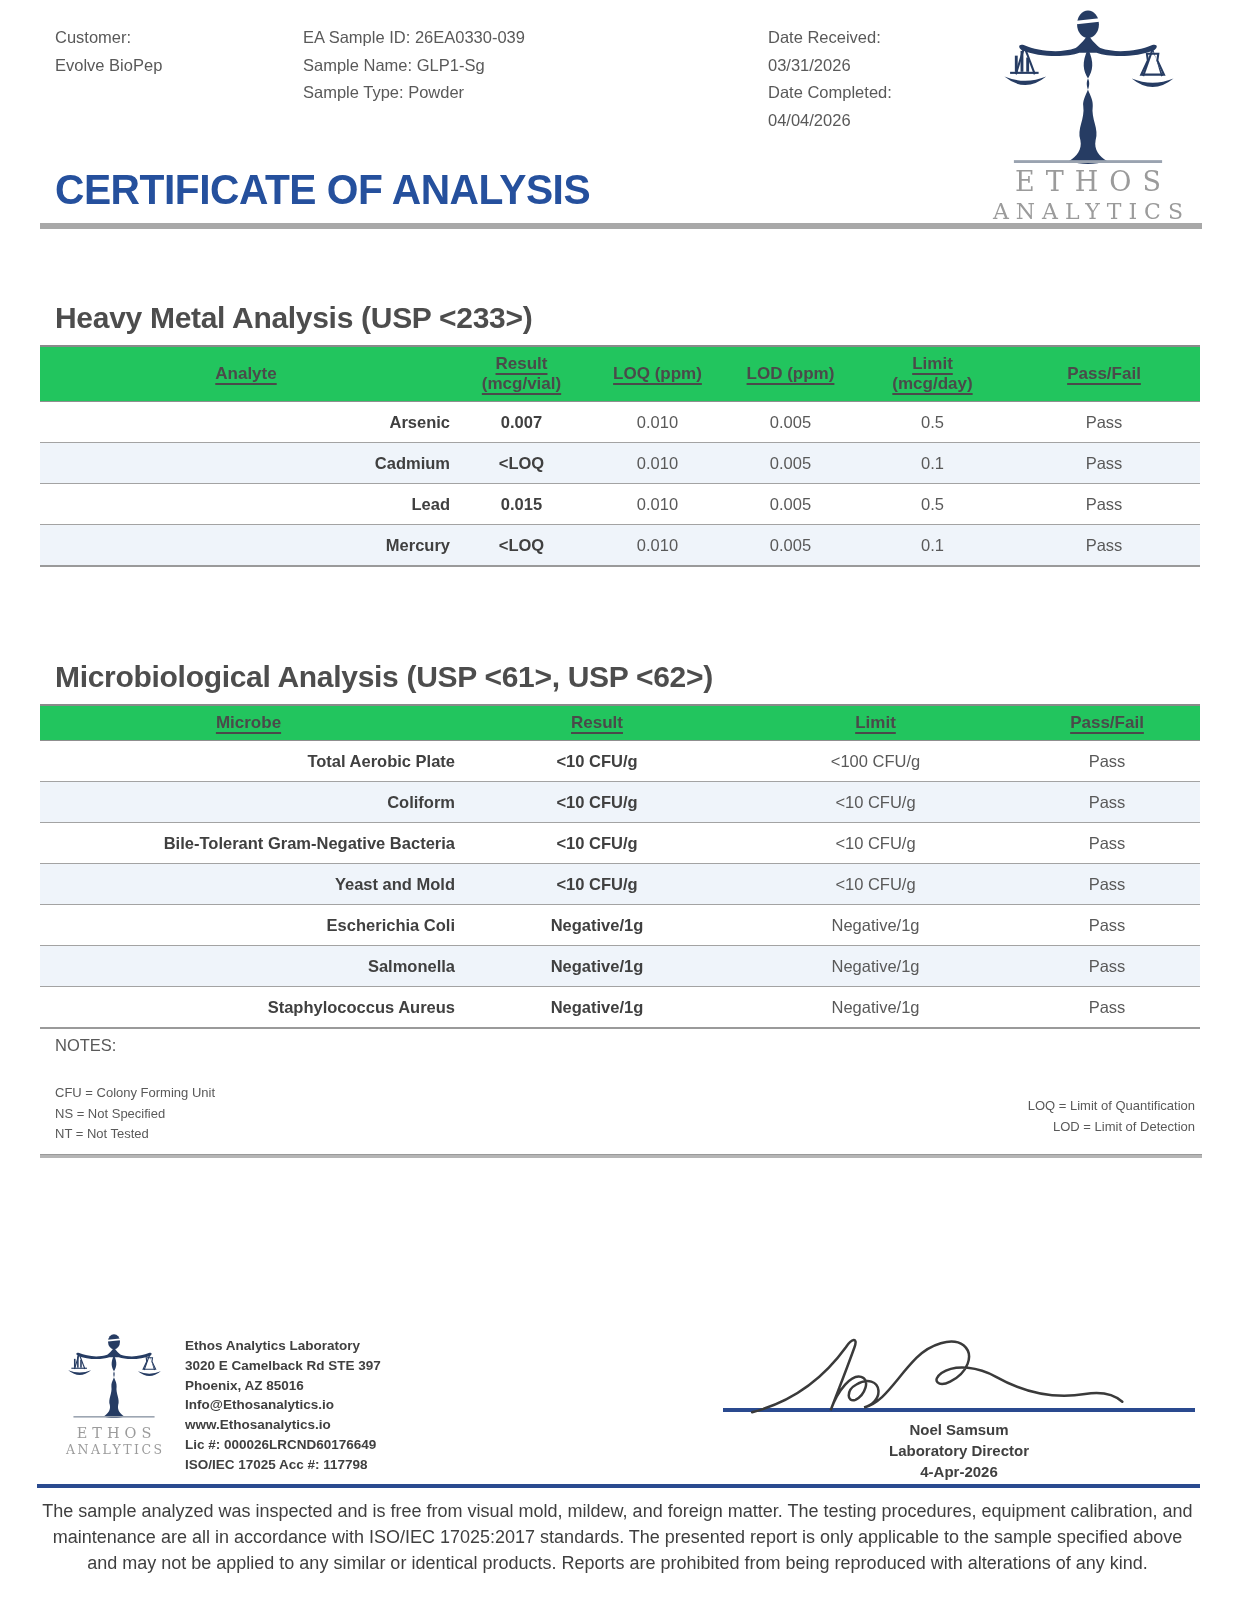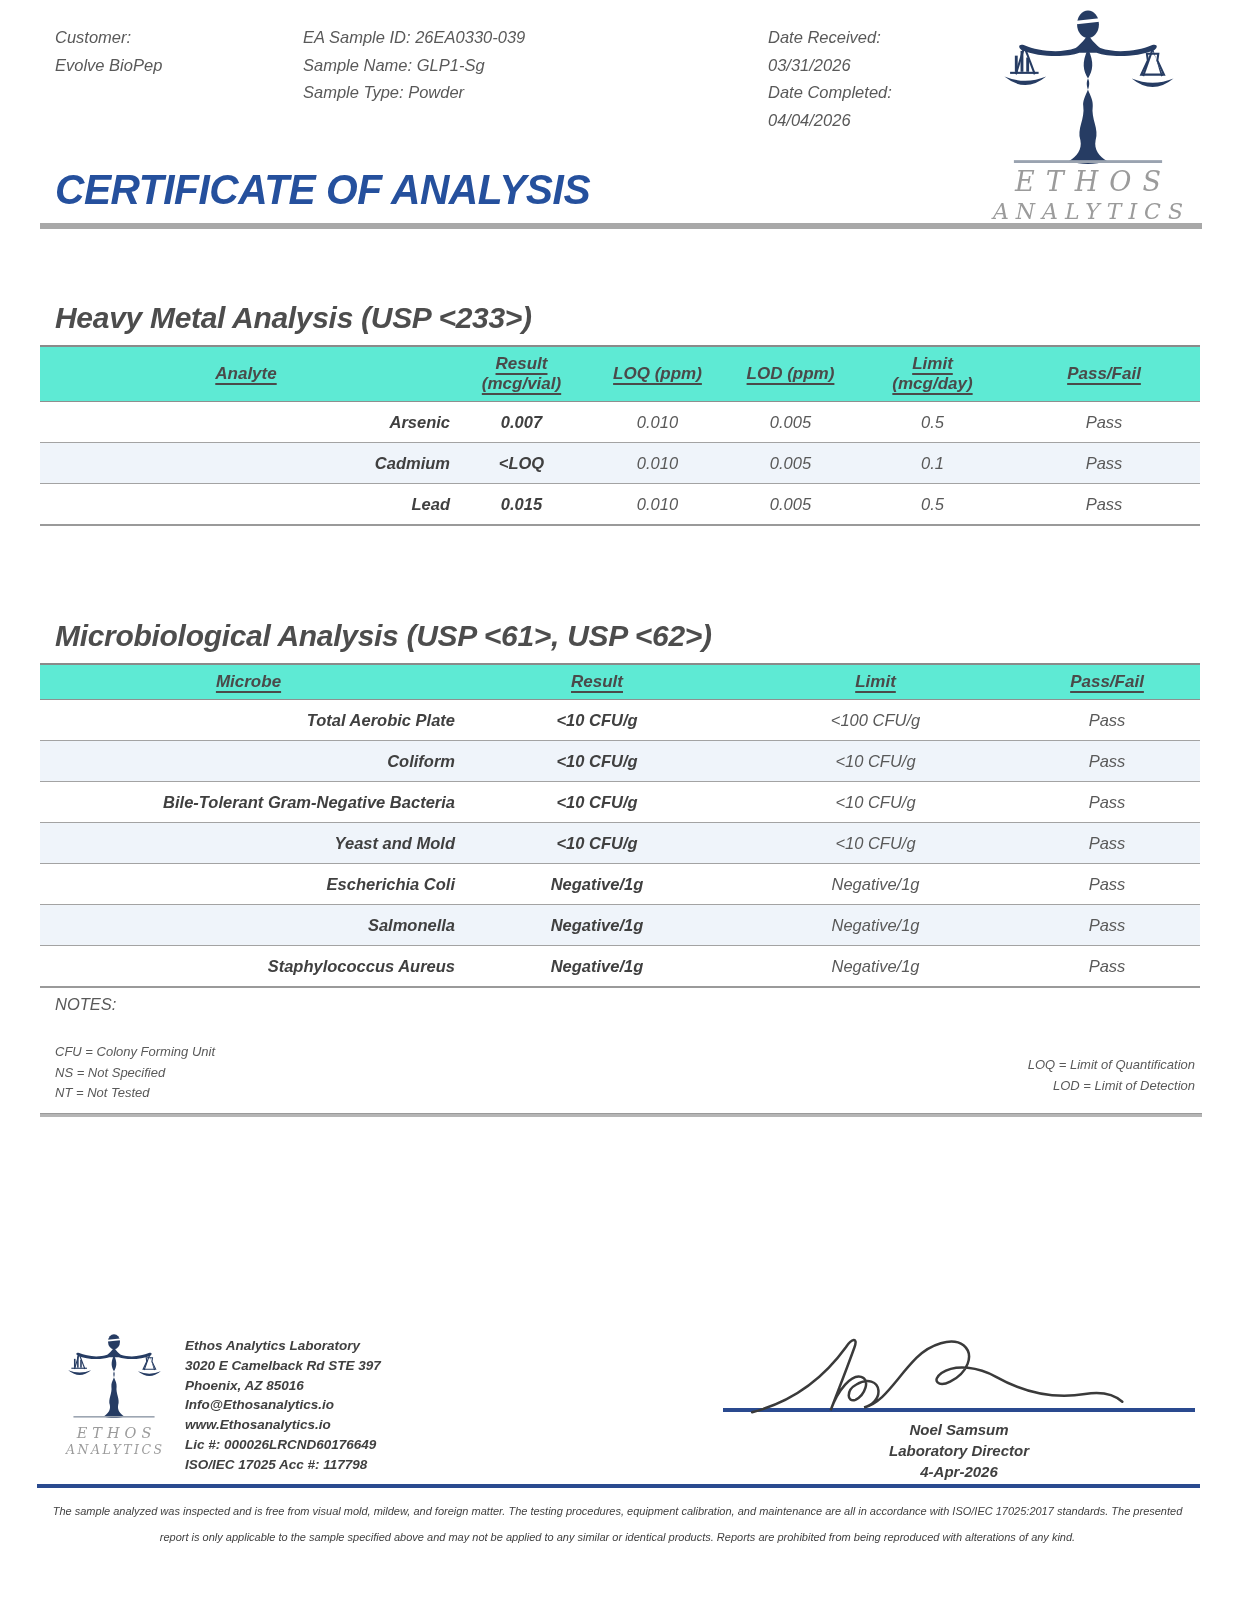--- a/index.html
+++ b/index.html
@@ -1,19 +1,19 @@
 <!DOCTYPE html>
 <html><head>
 <meta charset="utf-8">
 <style>
   html,body { margin:0; padding:0; background:#ffffff; }
   .page {
     position:relative; width:1235px; height:1601px; margin:0 auto;
     background:#ffffff; overflow:hidden;
-    font-family:"Liberation Sans", sans-serif; color:#595959;font-style:italic;
+    font-family:"Liberation Sans", sans-serif; color:#595959;
     -webkit-font-smoothing:antialiased;
   }
 
   
   .header-row { display:flex; padding:24px 30px 0 55px; }
   .hcol { font-size:16.5px; line-height:27.5px; color:#595959; }
   .hcol-customer { width:248px; }
   .hcol-sample   { width:465px; }
   .hcol-dates    { width:230px; }
   .logo-block {
@@ -32,21 +32,21 @@
 
   
   .section-heading {
     margin:0 0 0 55px; font-size:30px; font-weight:bold; color:#4d4d4d; letter-spacing:-0.3px;
   }
   .heading-hm { margin-top:72px; }
   .heading-mb { margin-top:93px; }
 
   
   table.coa { border-collapse:collapse; width:1160px; margin:10px 35px 0 40px; table-layout:fixed; }
-  table.coa thead tr { background:#5eead4; }
+  table.coa thead tr { background:#22c55e; }
   table.coa { border-top:2px solid #8a8a8a; border-bottom:2px solid #9a9a9a; }
   table.coa tr { border-bottom:1px solid #a3a3a3; }
   table.coa thead tr { border-bottom:1px solid #8f8f8f; }
   table.coa tbody tr:nth-child(even) { background:#eff4fa; }
   table.coa th {
     font-size:17px; font-weight:bold; color:#4a4a4a; text-align:center; padding:7px 2px;
     text-decoration:underline; text-underline-offset:4px; text-decoration-thickness:1.5px;
   }
   table.coa th .h2line { display:block; }
   table.coa td { font-size:16.5px; padding:0 2px; text-align:center; color:#595959; height:40px; }
@@ -77,21 +77,21 @@
   .lab-info { margin-left:12px; font-size:13.5px; font-weight:bold; color:#404040; line-height:19.8px; padding-top:10px; }
   .sig-block { margin-left:auto; width:472px; text-align:center; }
   .sig-svg { display:block; margin:0 auto -14px 10px; }
   .sig-line { height:4px; background:#2a4a8f; }
   .sig-name  { font-size:15px; font-weight:bold; color:#404040; margin-top:7px; line-height:21px; }
   .sig-title { font-size:15px; font-weight:bold; color:#404040; line-height:21px; }
   .sig-date  { font-size:15px; font-weight:bold; color:#404040; line-height:21px; }
   .bottom-rule { position:absolute; left:37px; right:35px; top:158px; height:4px; background:#2a4a8f; }
   .disclaimer {
     position:absolute; top:172px; left:42px; right:42px;
-    font-size:11px; line-height:26px; color:#3f3f3f; text-align:center;
+    font-size:18px; line-height:26px; color:#3f3f3f; text-align:center;
   }
 </style>
 </head>
 <body>
 
 <div class="page">
 
   <div class="header-row">
     <div class="hcol hcol-customer">
       <div>Customer:</div>
@@ -180,20 +180,28 @@
         <td>0.005</td>
         <td>0.1</td>
         <td>Pass</td>
       </tr>
       <tr>
         <td class="name-cell">Lead</td>
         <td class="result-cell">0.015</td>
         <td>0.010</td>
         <td>0.005</td>
         <td>0.5</td>
+        <td>Pass</td>
+      </tr>
+      <tr>
+        <td class="name-cell">Mercury</td>
+        <td class="result-cell">&lt;LOQ</td>
+        <td>0.010</td>
+        <td>0.005</td>
+        <td>0.1</td>
         <td>Pass</td>
       </tr>
     </tbody>
   </table>
 
   <div class="section-heading heading-mb">Microbiological Analysis (USP &lt;61&gt;, USP &lt;62&gt;)</div>
   <table class="coa t-mb">
     <colgroup>
       <col class="c-microbe">
         <col class="c-result">

